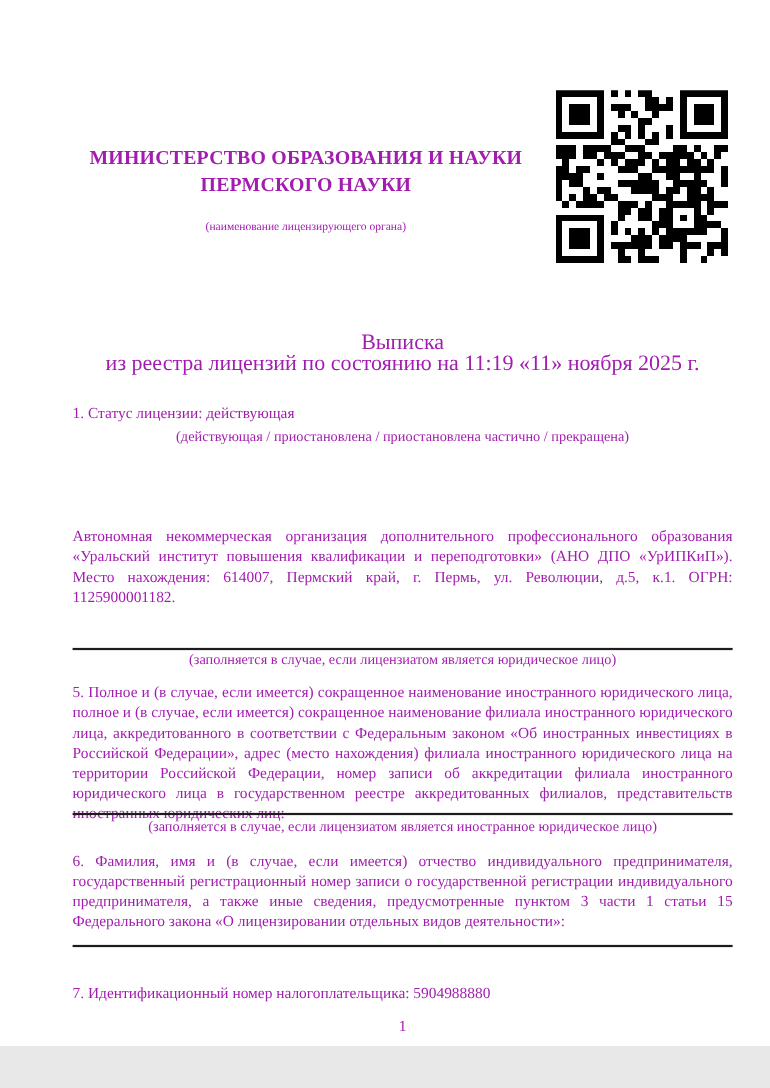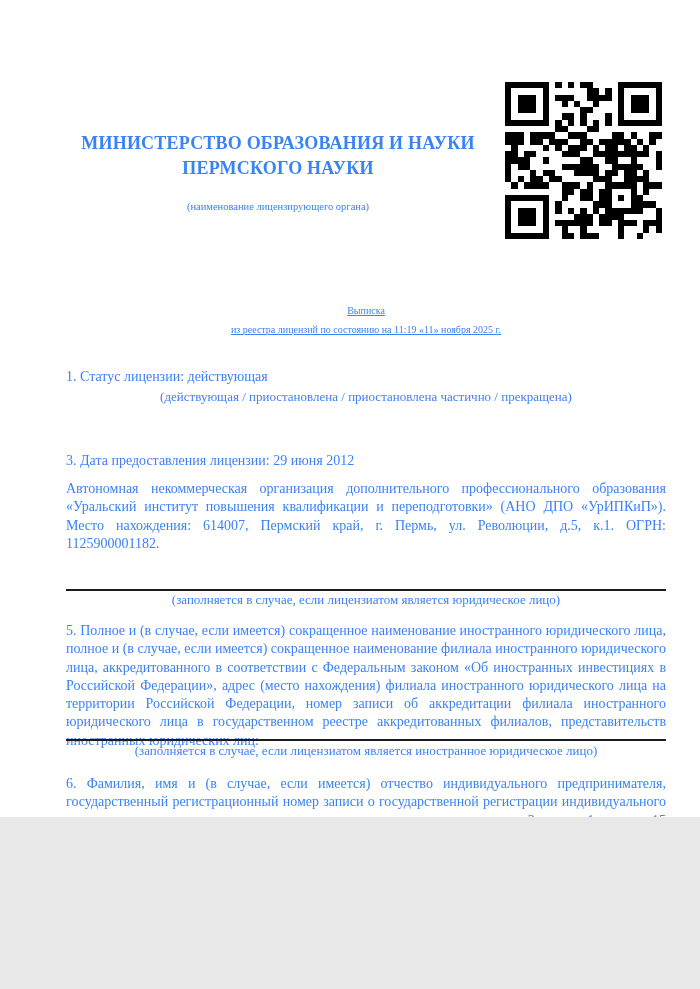--- a/index.html
+++ b/index.html
@@ -1,30 +1,30 @@
 <!DOCTYPE html>
 <html lang="ru"><head>
 <meta charset="utf-8">
 <style>
   html,body{margin:0;padding:0;background:#e8e8e8;}
   .page{
     position:relative;
-    width:700px;height:817px;
+    width:700px;height:951px;
     background:#ffffff;
     font-family:"Liberation Serif","DejaVu Serif",serif;
-    color:#3b82f6;
+    color:#a21caf;
     overflow:hidden;
   }
   .abs{position:absolute;left:66px;width:600px;}
   .qr{position:absolute;left:505px;top:82px;width:157px;height:157px;}
   .qr svg{display:block;width:157px;height:157px;shape-rendering:crispEdges;}
   .org{left:66px;top:131px;width:424px;text-align:center;}
   .org-name{font-weight:bold;font-size:18px;line-height:25px;letter-spacing:.2px;}
   .org-caption{font-size:10.5px;line-height:13px;margin-top:19px;}
-  .doc-title{top:302px;text-align:center;font-size:10px;line-height:18.5px;text-decoration:underline;}
+  .doc-title{top:302px;text-align:center;font-size:20px;line-height:18.5px;}
   .item{font-size:14px;line-height:18.3px;}
   .item p{margin:0;text-align:justify;}
   .small-caption{font-size:13px;line-height:13px;text-align:center;}
   .rule{position:absolute;left:66px;width:600px;height:2px;background:#1c1c1c;}
   .footer-num{top:926px;text-align:center;font-size:14px;}
 </style>
 </head>
 <body>
 
 <div class="page">
@@ -376,37 +376,37 @@
     <div>Выписка</div>
     <div>из реестра лицензий по состоянию на 11:19 «11» ноября 2025 г.</div>
   </section>
 
   <div class="abs item" style="top:368px">
     <p>1. Статус лицензии: действующая</p>
   </div>
   <div class="abs small-caption" style="top:390px">(действующая / приостановлена / приостановлена частично / прекращена)</div>
 
 
-  <div class="abs item" style="top:452px">
-    <p>3. Дата предоставления лицензии: 29 июня 2012</p>
-  </div>
 
   <div class="abs item" style="top:480px">
     <p>Автономная некоммерческая организация дополнительного профессионального образования «Уральский институт повышения квалификации и переподготовки» (АНО ДПО «УрИПКиП»). Место нахождения: 614007, Пермский край, г. Пермь, ул. Революции, д.5, к.1. ОГРН: 1125900001182.</p>
   </div>
   <div class="rule" style="top:589px"></div>
   <div class="abs small-caption" style="top:593px">(заполняется в случае, если лицензиатом является юридическое лицо)</div>
 
   <div class="abs item" style="top:622px">
     <p>5. Полное и (в случае, если имеется) сокращенное наименование иностранного юридического лица, полное и (в случае, если имеется) сокращенное наименование филиала иностранного юридического лица, аккредитованного в соответствии с Федеральным законом «Об иностранных инвестициях в Российской Федерации», адрес (место нахождения) филиала иностранного юридического лица на территории Российской Федерации, номер записи об аккредитации филиала иностранного юридического лица в государственном реестре аккредитованных филиалов, представительств иностранных юридических лиц:</p>
   </div>
   <div class="rule" style="top:739px"></div>
   <div class="abs small-caption" style="top:744px">(заполняется в случае, если лицензиатом является иностранное юридическое лицо)</div>
 
   <div class="abs item" style="top:775px">
     <p>6. Фамилия, имя и (в случае, если имеется) отчество индивидуального предпринимателя, государственный регистрационный номер записи о государственной регистрации индивидуального предпринимателя, а также иные сведения, предусмотренные пунктом 3 части 1 статьи 15 Федерального закона «О лицензировании отдельных видов деятельности»:</p>
   </div>
   <div class="rule" style="top:859px"></div>
 
+  <div class="abs item" style="top:895px">
+    <p>7. Идентификационный номер налогоплательщика: 5904988880</p>
+  </div>
 
   <div class="abs footer-num">1</div>
 
 </div>
 
 </body></html>

